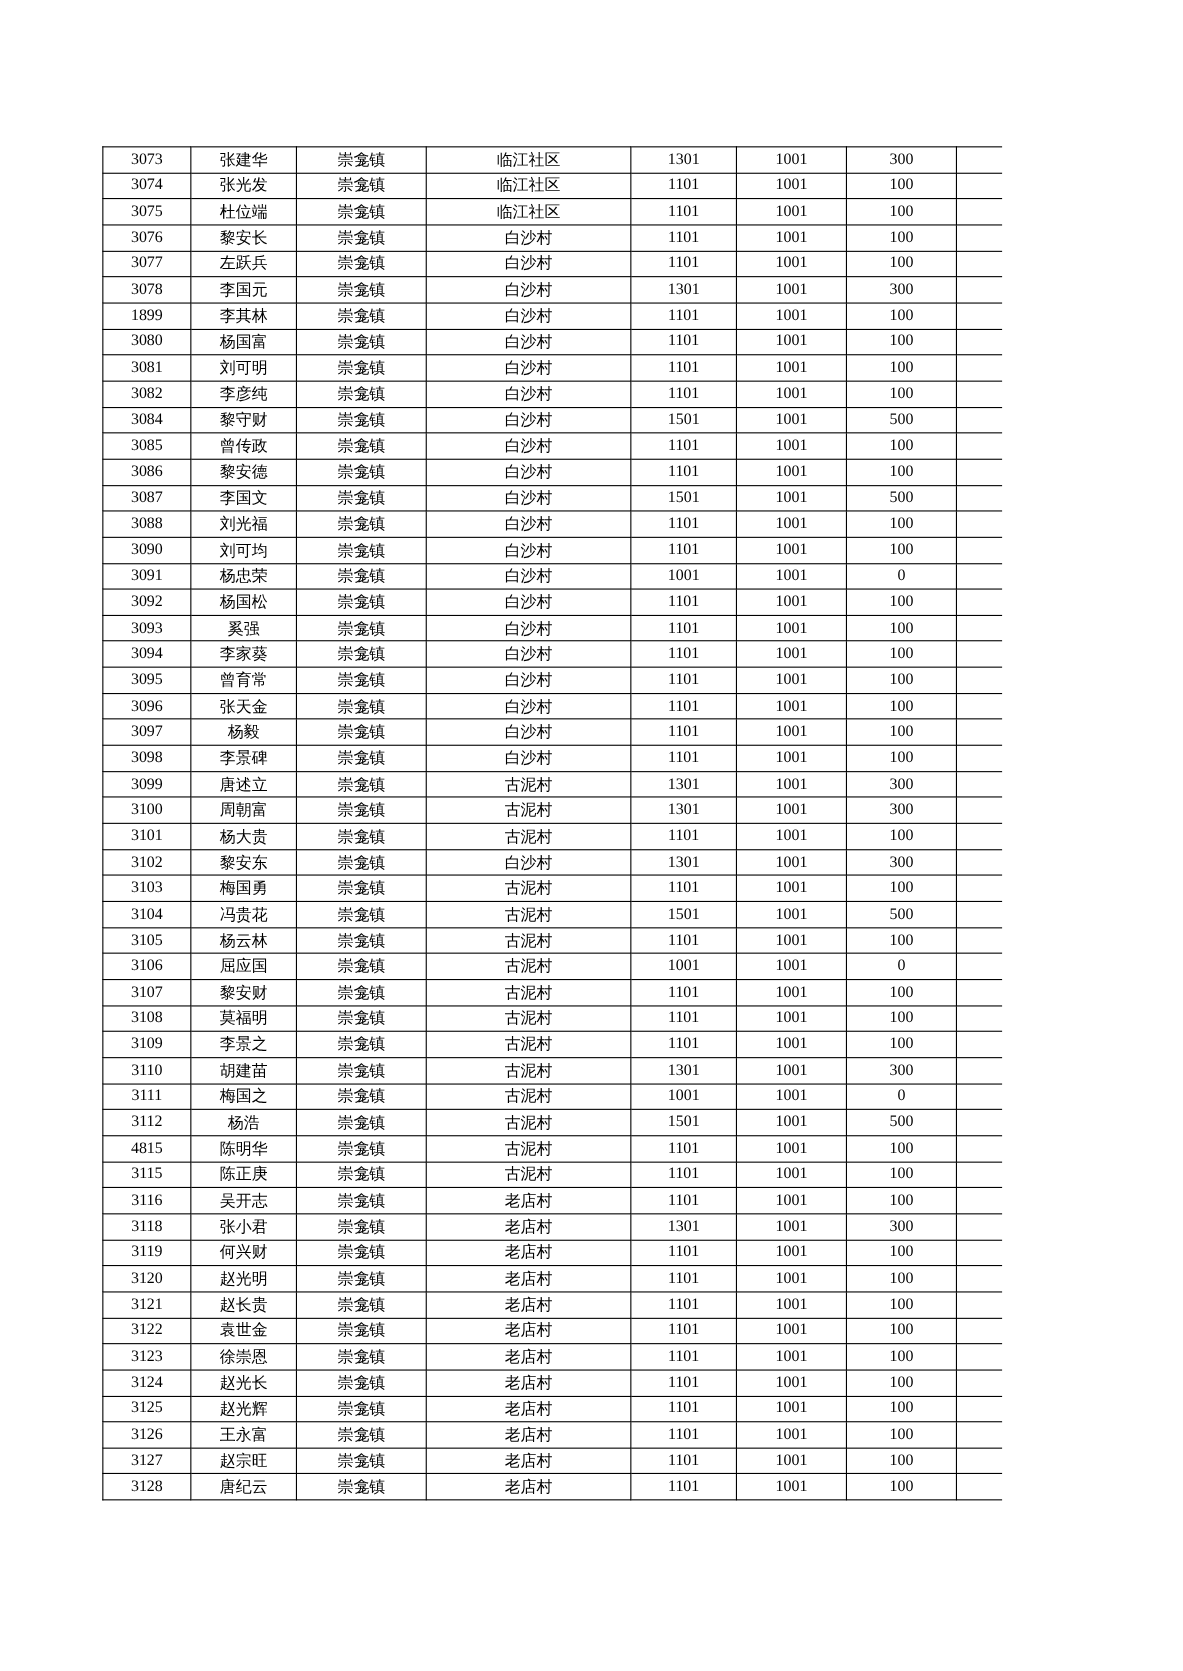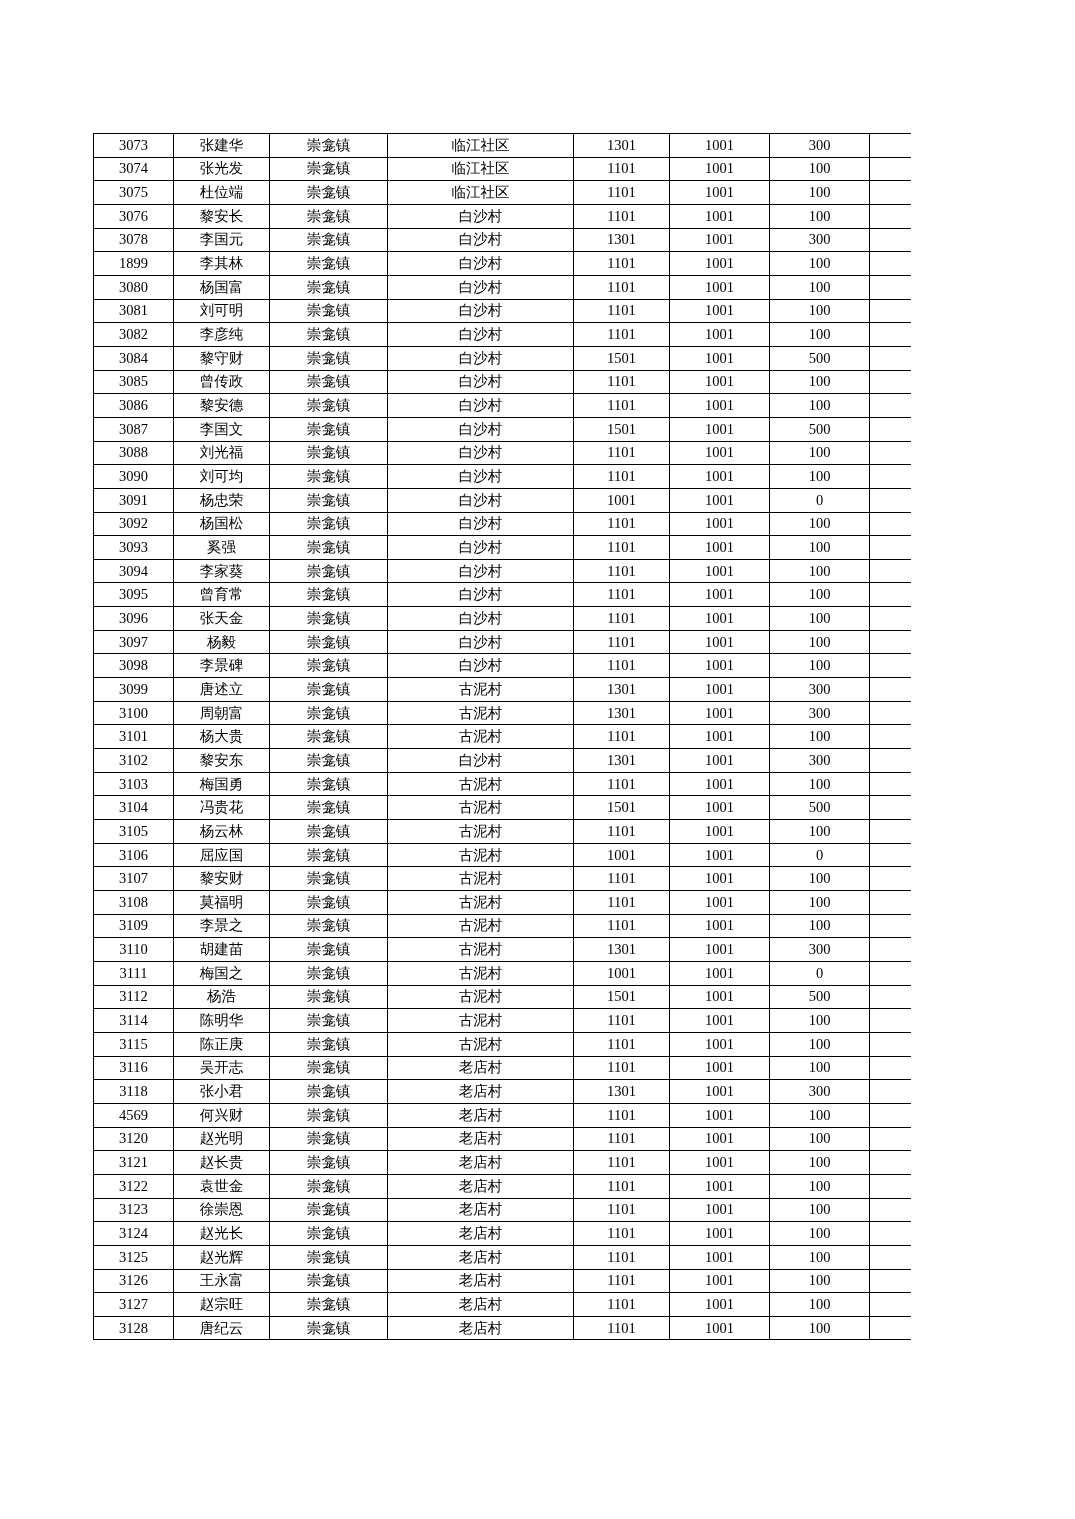--- a/index.html
+++ b/index.html
@@ -95,20 +95,30 @@
           <td>3076</td>
           <td>黎安长</td>
           <td>崇龛镇</td>
           <td>白沙村</td>
           <td>1101</td>
           <td>1001</td>
           <td>100</td>
           <td></td>
         </tr>
         <tr>
+          <td>3077</td>
+          <td>左跃兵</td>
+          <td>崇龛镇</td>
+          <td>白沙村</td>
+          <td>1101</td>
+          <td>1001</td>
+          <td>100</td>
+          <td></td>
+        </tr>
+        <tr>
           <td>3078</td>
           <td>李国元</td>
           <td>崇龛镇</td>
           <td>白沙村</td>
           <td>1301</td>
           <td>1001</td>
           <td>300</td>
           <td></td>
         </tr>
         <tr>
@@ -425,21 +435,21 @@
           <td>3112</td>
           <td>杨浩</td>
           <td>崇龛镇</td>
           <td>古泥村</td>
           <td>1501</td>
           <td>1001</td>
           <td>500</td>
           <td></td>
         </tr>
         <tr>
-          <td>3114</td>
+          <td>4815</td>
           <td>陈明华</td>
           <td>崇龛镇</td>
           <td>古泥村</td>
           <td>1101</td>
           <td>1001</td>
           <td>100</td>
           <td></td>
         </tr>
         <tr>
           <td>3115</td>
@@ -465,21 +475,21 @@
           <td>3118</td>
           <td>张小君</td>
           <td>崇龛镇</td>
           <td>老店村</td>
           <td>1301</td>
           <td>1001</td>
           <td>300</td>
           <td></td>
         </tr>
         <tr>
-          <td>4569</td>
+          <td>3119</td>
           <td>何兴财</td>
           <td>崇龛镇</td>
           <td>老店村</td>
           <td>1101</td>
           <td>1001</td>
           <td>100</td>
           <td></td>
         </tr>
         <tr>
           <td>3120</td>

